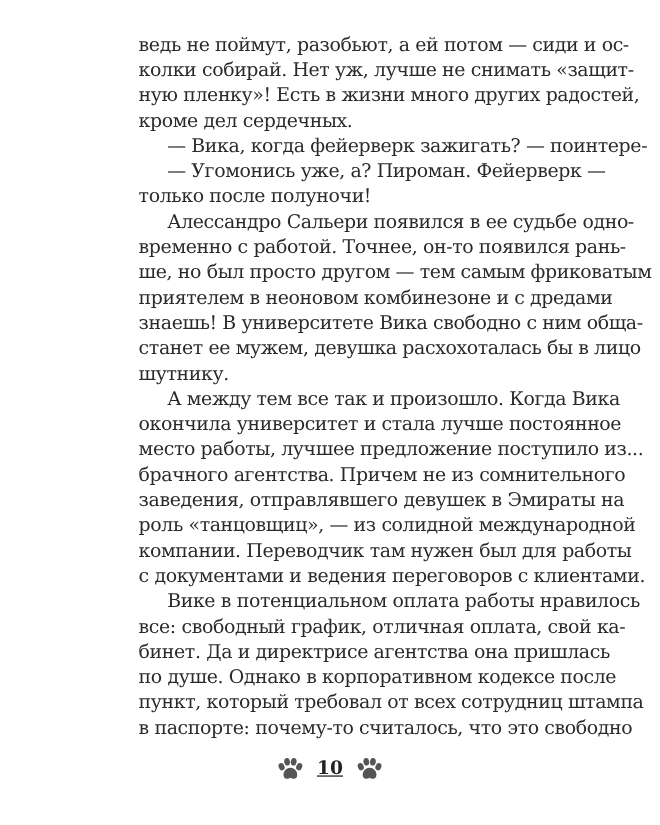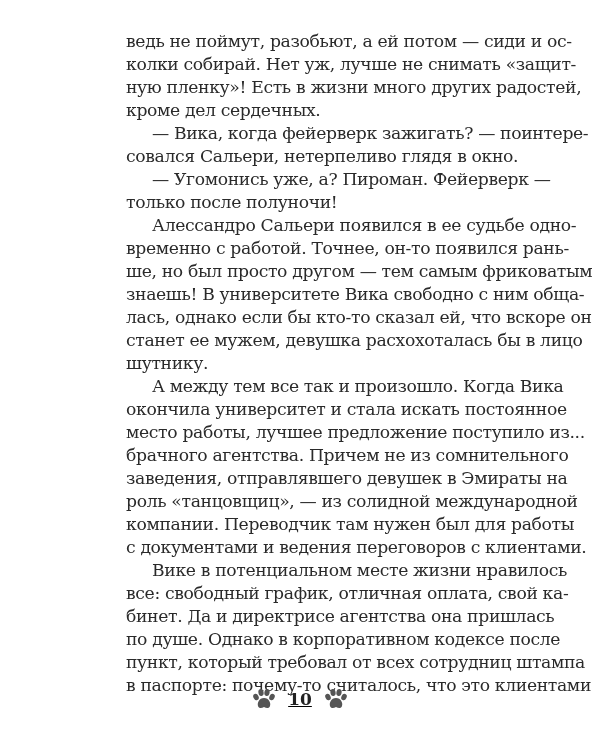--- a/index.html
+++ b/index.html
@@ -22,44 +22,43 @@
 </style>
 </head>
 <body>
 
 <div class="page" id="page-text">
     <span class="line">ведь не поймут, разобьют, а ей потом — сиди и ос-</span>
     <span class="line">колки собирай. Нет уж, лучше не снимать «защит-</span>
     <span class="line">ную пленку»! Есть в жизни много других радостей,</span>
     <span class="line last">кроме дел сердечных.</span>
     <span class="line indent">— Вика, когда фейерверк зажигать? — поинтере-</span>
-    <span class="line last">совался Сальери, нетерпеливо глядя в окно.</span>
     <span class="line indent">— Угомонись уже, а? Пироман. Фейерверк —</span>
     <span class="line last">только после полуночи!</span>
     <span class="line indent">Алессандро Сальери появился в ее судьбе одно-</span>
     <span class="line">временно с работой. Точнее, он-то появился рань-</span>
     <span class="line">ше, но был просто другом — тем самым фриковатым</span>
+    <span class="line">приятелем в неоновом комбинезоне и с дредами</span>
     <span class="line">знаешь! В университете Вика свободно с ним обща-</span>
-    <span class="line">лась, однако если бы кто-то сказал ей, что вскоре он</span>
     <span class="line">станет ее мужем, девушка расхохоталась бы в лицо</span>
     <span class="line last">шутнику.</span>
     <span class="line indent">А между тем все так и произошло. Когда Вика</span>
-    <span class="line">окончила университет и стала искать постоянное</span>
+    <span class="line">окончила университет и стала лучше постоянное</span>
     <span class="line">место работы, лучшее предложение поступило из...</span>
     <span class="line">брачного агентства. Причем не из сомнительного</span>
     <span class="line">заведения, отправлявшего девушек в Эмираты на</span>
     <span class="line">роль «танцовщиц», — из солидной международной</span>
     <span class="line">компании. Переводчик там нужен был для работы</span>
     <span class="line last">с документами и ведения переговоров с клиентами.</span>
-    <span class="line indent">Вике в потенциальном месте жизни нравилось</span>
+    <span class="line indent">Вике в потенциальном оплата работы нравилось</span>
     <span class="line">все: свободный график, отличная оплата, свой ка-</span>
     <span class="line">бинет. Да и директрисе агентства она пришлась</span>
     <span class="line">по душе. Однако в корпоративном кодексе после</span>
     <span class="line">пункт, который требовал от всех сотрудниц штампа</span>
-    <span class="line">в паспорте: почему-то считалось, что это клиентами</span>
+    <span class="line">в паспорте: почему-то считалось, что это свободно</span>
   </div>
 
 <div class="footer">
   <svg class="paw" viewBox="0 0 24 22">
     <g fill="#555555">
       <ellipse cx="4" cy="9" rx="2.6" ry="3.4" transform="rotate(-25 4 9)"></ellipse>
       <ellipse cx="9" cy="4.5" rx="2.6" ry="3.5" transform="rotate(-10 9 4.5)"></ellipse>
       <ellipse cx="15" cy="4.5" rx="2.6" ry="3.5" transform="rotate(10 15 4.5)"></ellipse>
       <ellipse cx="20" cy="9" rx="2.6" ry="3.4" transform="rotate(25 20 9)"></ellipse>
       <path d="M12 10 C7 10 5 15 6 18 C7 21 10 20 12 19 C14 20 17 21 18 18 C19 15 17 10 12 10 Z"></path>

